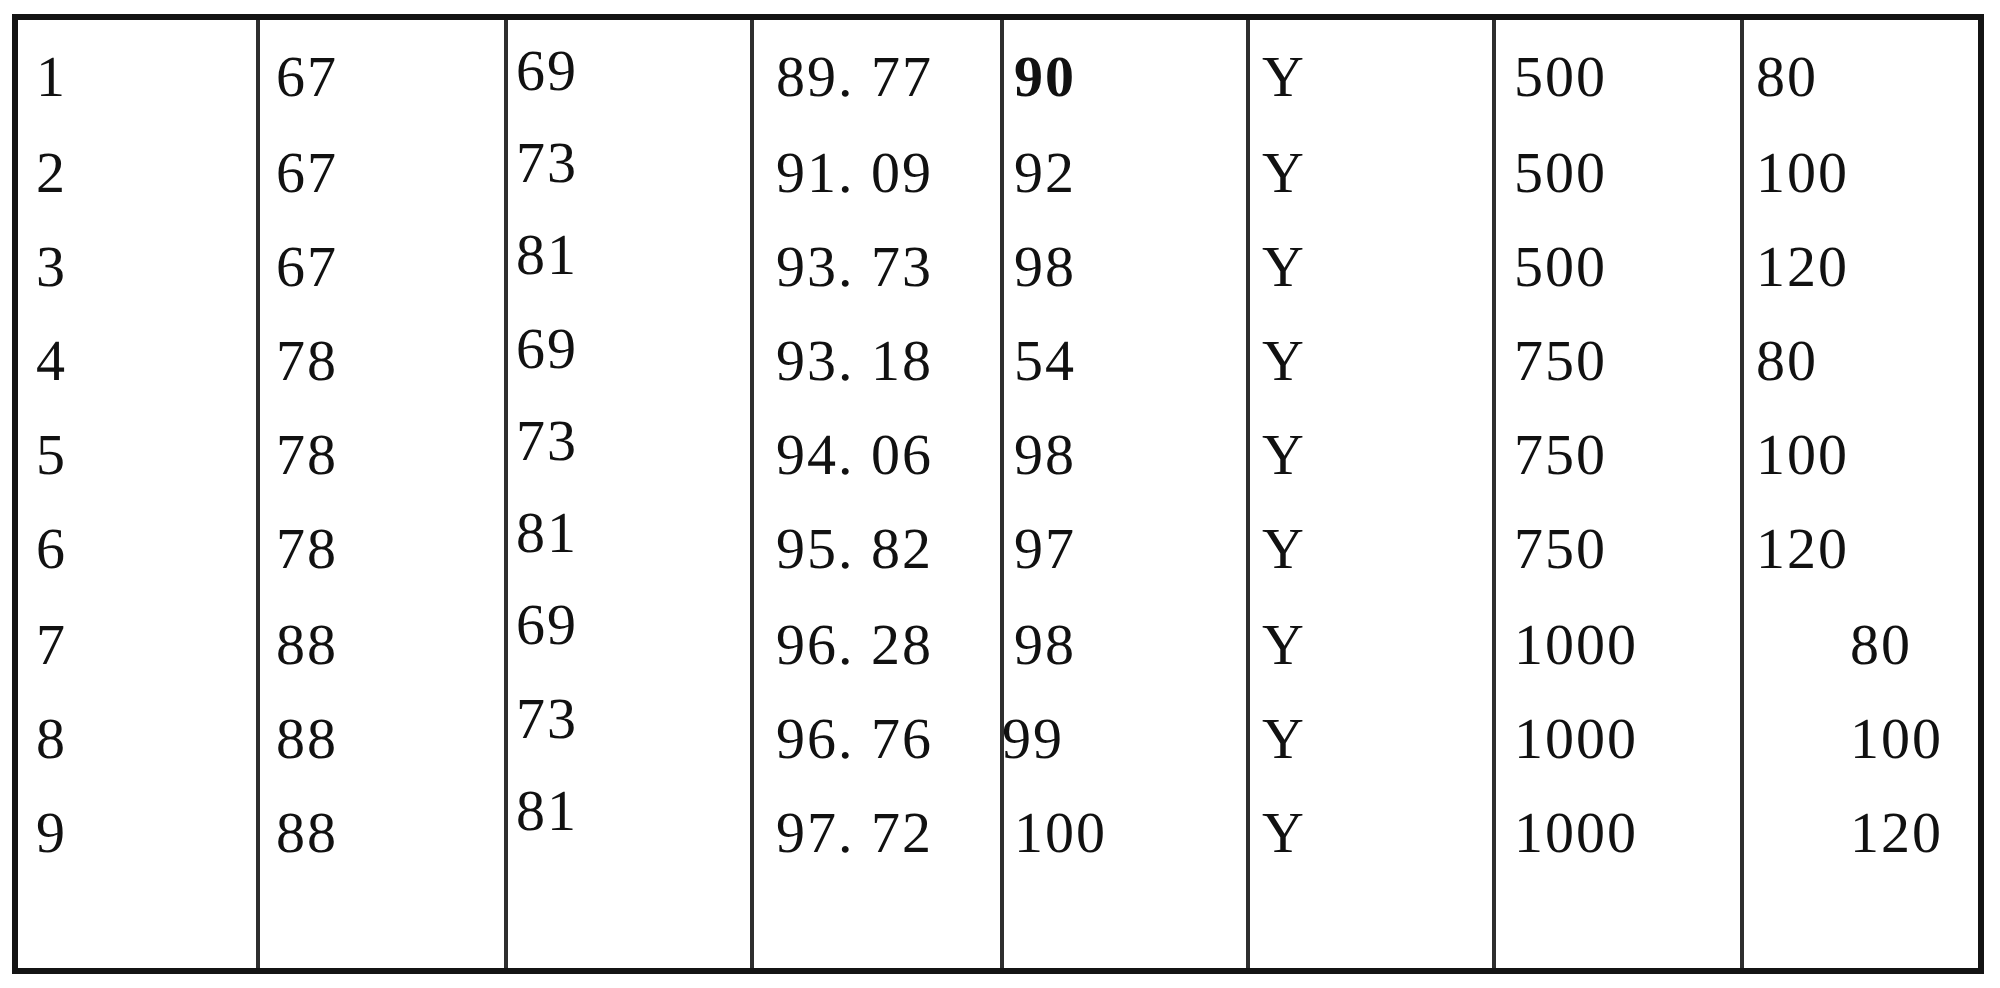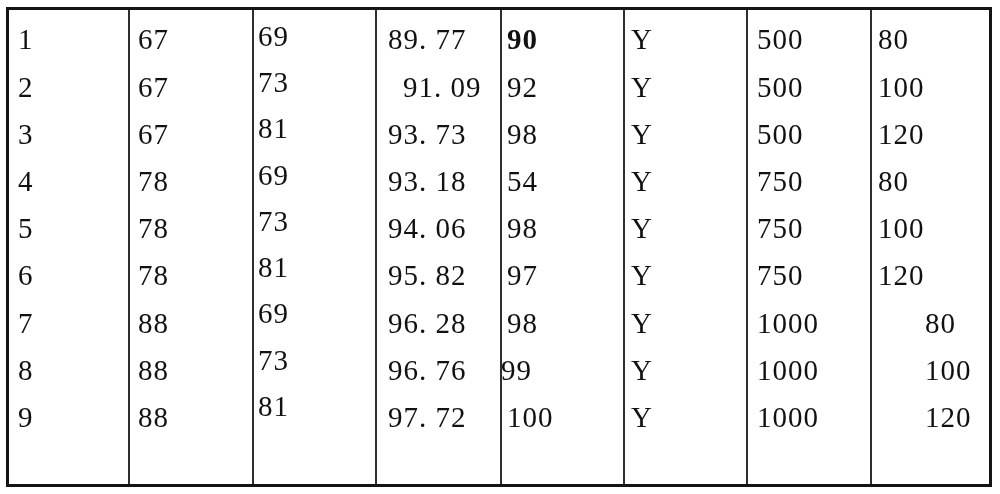--- a/index.html
+++ b/index.html
@@ -88,21 +88,21 @@
         <div class="table-cell" style="height: 46.3px; padding-left: 6px;">81</div>
         <div class="table-cell" style="height: 46.3px; padding-left: 6px;">69</div>
         <div class="table-cell" style="height: 46.3px; padding-left: 6px;">73</div>
         <div class="table-cell" style="height: 46.3px; padding-left: 6px;">81</div>
         <div class="table-cell" style="height: 46.3px; padding-left: 6px;">69</div>
         <div class="table-cell" style="height: 46.3px; padding-left: 6px;">73</div>
         <div class="table-cell" style="height: 46.3px; padding-left: 6px;">81</div>
       </div>
       <div class="table-col" style="left: 366px; width: 99px; padding-top: 6.4px;">
         <div class="table-cell" style="height: 47.2px; padding-left: 13px;">89. 77</div>
-        <div class="table-cell" style="height: 47.2px; padding-left: 28px;">91. 09</div>
+        <div class="table-cell" style="height: 47.2px; padding-left: 13px;">91. 09</div>
         <div class="table-cell" style="height: 47.2px; padding-left: 13px;">93. 73</div>
         <div class="table-cell" style="height: 47.2px; padding-left: 13px;">93. 18</div>
         <div class="table-cell" style="height: 47.2px; padding-left: 13px;">94. 06</div>
         <div class="table-cell" style="height: 47.2px; padding-left: 13px;">95. 82</div>
         <div class="table-cell" style="height: 47.2px; padding-left: 13px;">96. 28</div>
         <div class="table-cell" style="height: 47.2px; padding-left: 13px;">96. 76</div>
         <div class="table-cell" style="height: 47.2px; padding-left: 13px;">97. 72</div>
       </div>
       <div class="table-col" style="left: 491px; width: 123px; padding-top: 6.4px;">
         <div class="table-cell" style="height: 47.2px; padding-left: 7px; font-weight: bold;">90</div>

